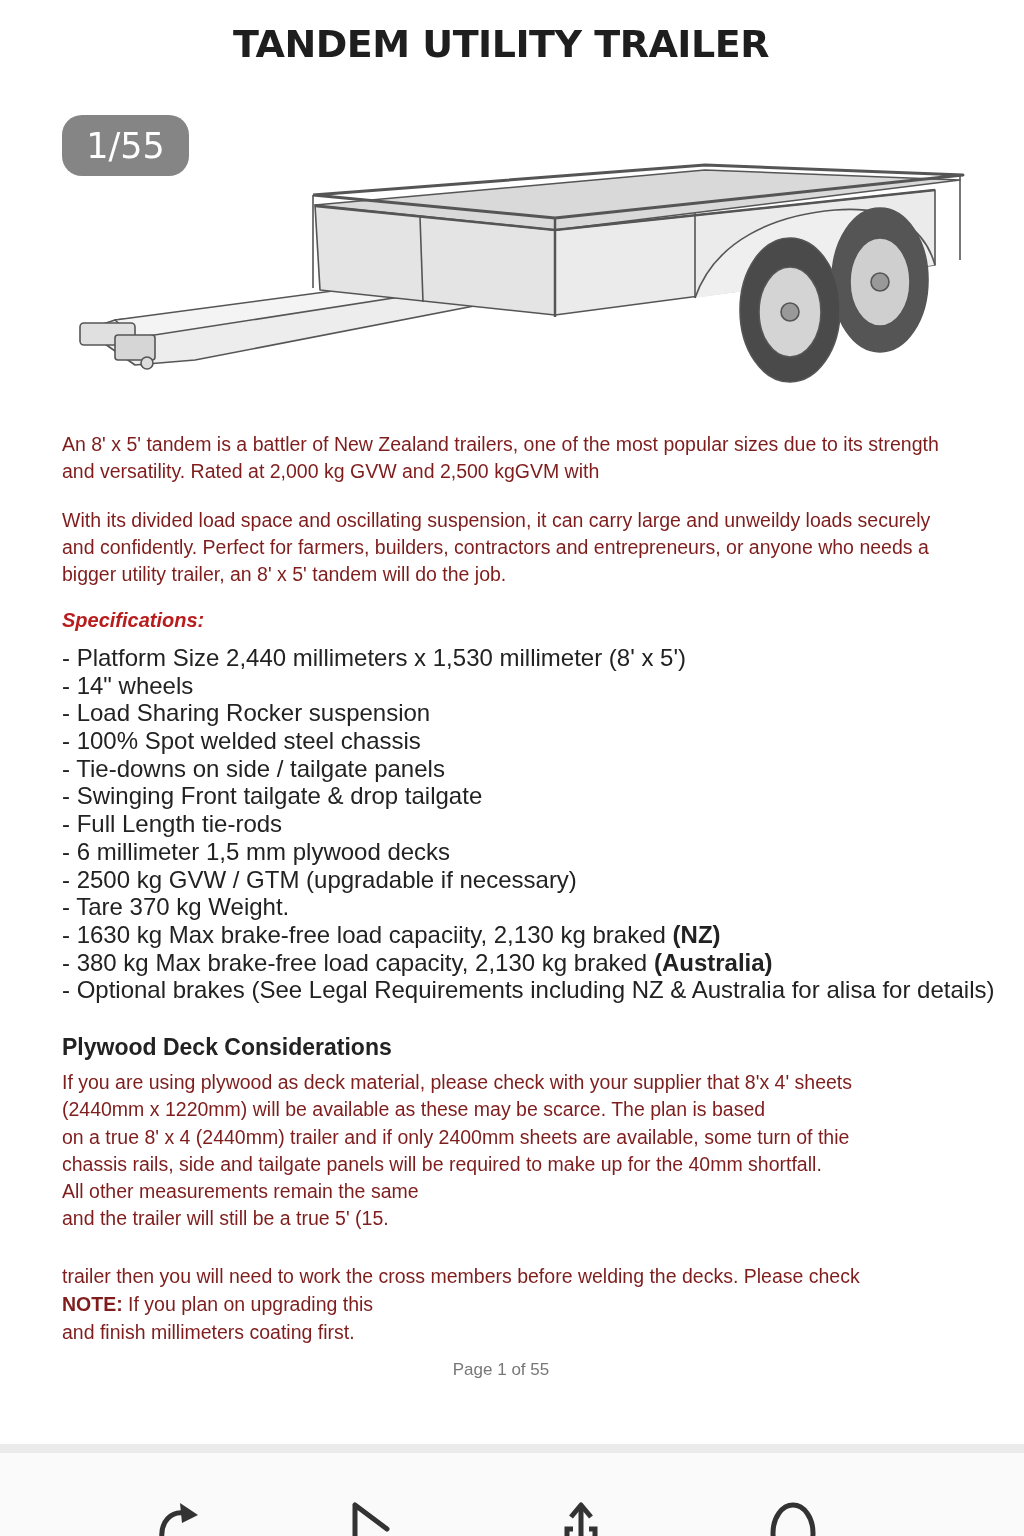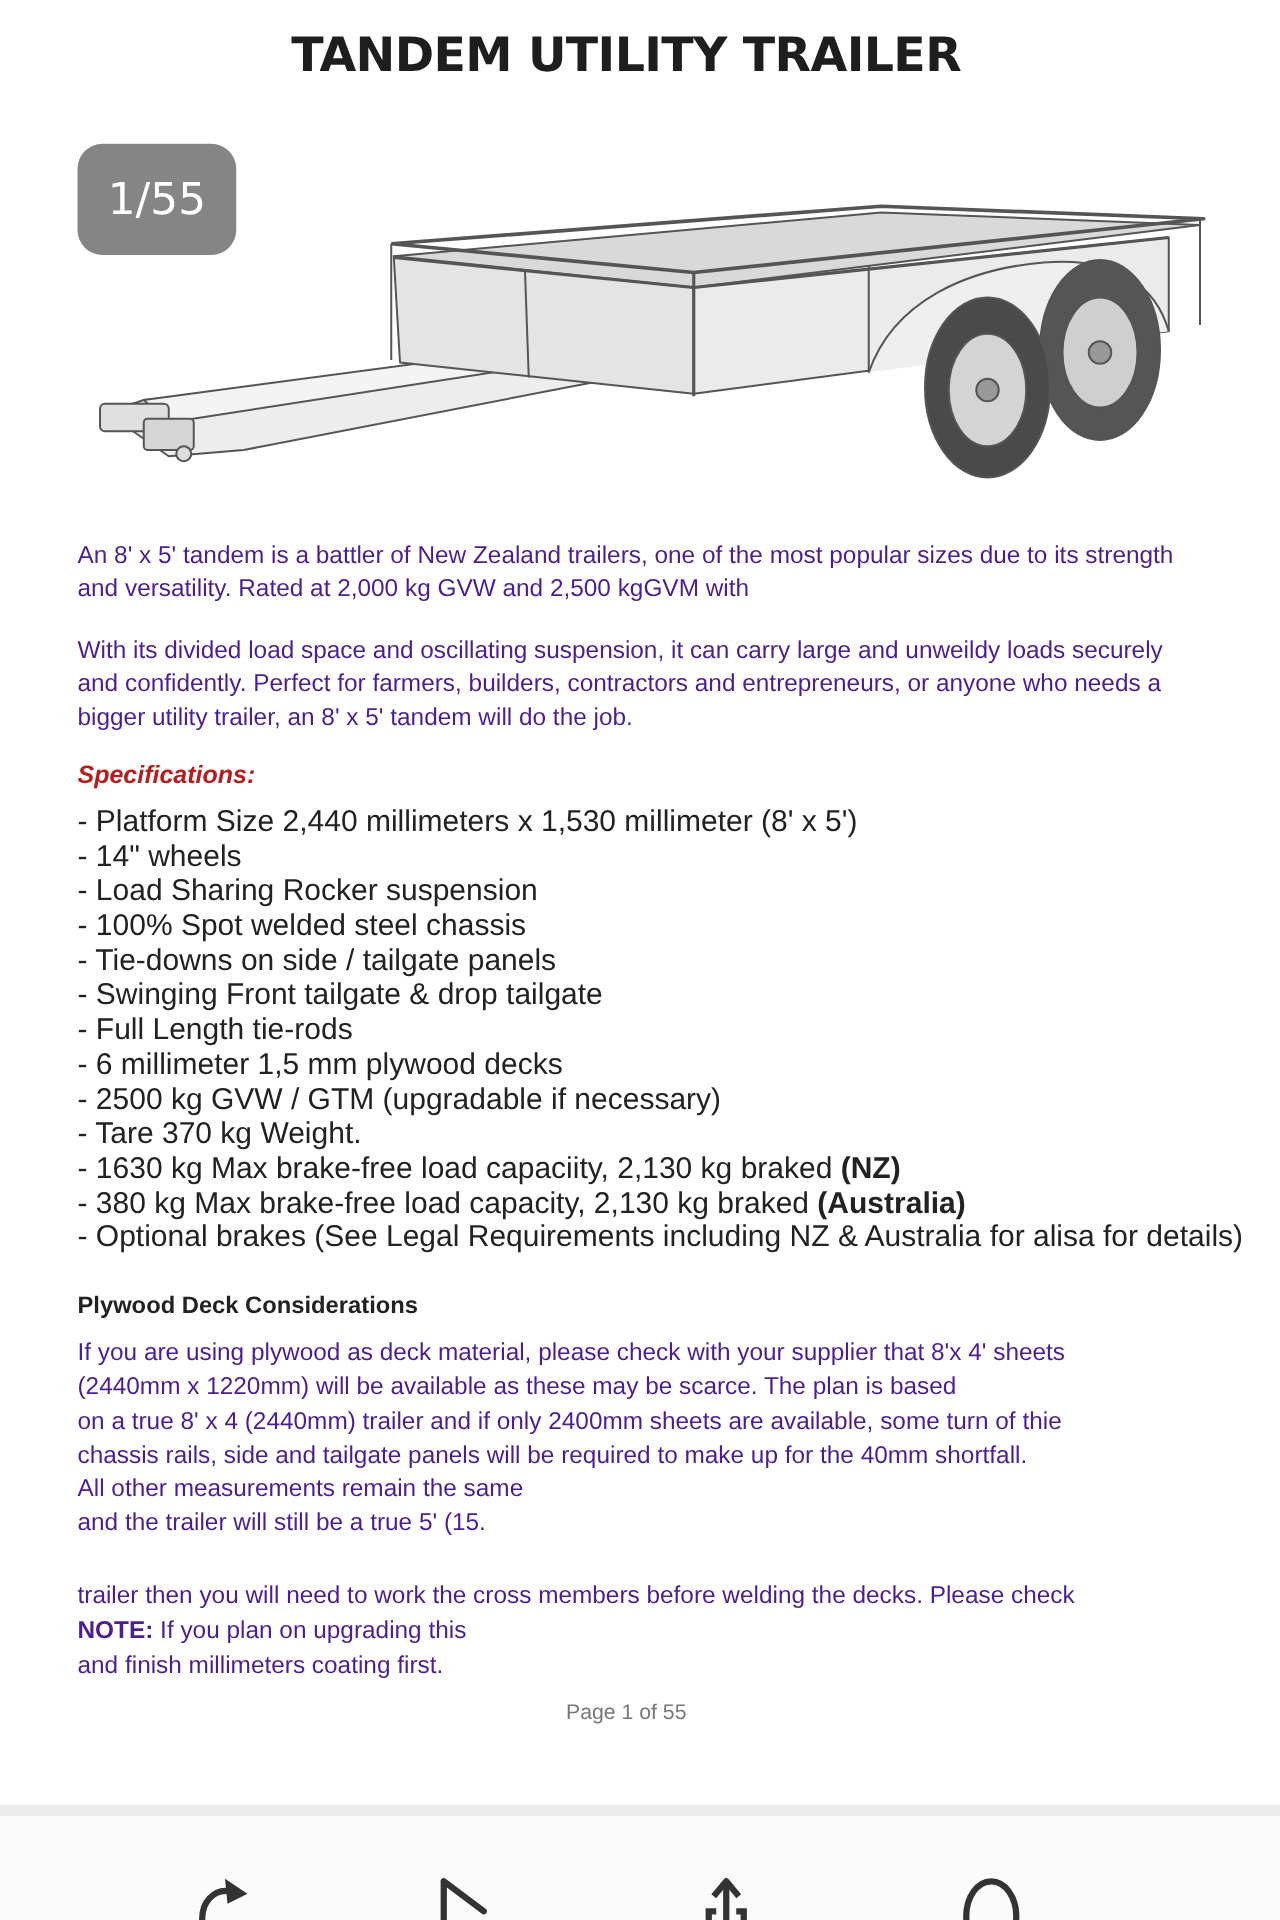--- a/index.html
+++ b/index.html
@@ -10,35 +10,35 @@
       color: #1c1c1c;
       position: relative;
     }
     .page { position: absolute; left: 0; top: 0; width: 1024px; height: 1444px; background: #fff; }
     .title {
       position: absolute; top: 22px; left: 0; width: 1002px; text-align: center;
       font-family: "DejaVu Sans", sans-serif; font-weight: bold; font-size: 38px;
       letter-spacing: -0.5px; color: #1e1e1e; margin: 0;
     }
     .page-badge {
-      position: absolute; left: 62px; top: 115px; width: 127px; height: 89px;
+      position: absolute; left: 62px; top: 115px; width: 127px; height: 61px;
       background: #858585; border-radius: 20px; color: #fff;
       display: flex; align-items: center; justify-content: center;
       font-size: 35px; font-family: "DejaVu Sans", sans-serif;
     }
     .trailer { position: absolute; left: 75px; top: 160px; width: 895px; height: 230px; }
-    .text { position: absolute; left: 62px; width: 900px; font-size: 19.5px; line-height: 27px; color: #4c1d95; }
+    .text { position: absolute; left: 62px; width: 900px; font-size: 19.5px; line-height: 27px; color: #7f1d1d; }
     .text p { margin: 0; }
     .p1 { top: 431px; }
     .p2 { top: 507px; }
     .spec-head { position: absolute; left: 62px; top: 609px; font-size: 20px; font-weight: bold; font-style: italic; color: #b91c1c; }
     .spec-list { position: absolute; left: 62px; top: 644px; margin: 0; padding: 0; list-style: none; font-size: 24px; color: #222; }
     .spec-list li { height: 27.7px; line-height: 27.7px; white-space: nowrap; }
     .spec-list li b { font-weight: bold; }
-    .deck-head { position: absolute; left: 62px; top: 1034px; font-size: 19px; font-weight: bold; color: #222; }
+    .deck-head { position: absolute; left: 62px; top: 1034px; font-size: 23px; font-weight: bold; color: #222; }
     .deck { top: 1069px; line-height: 27.3px; }
     .note { top: 1262px; line-height: 28px; }
     .note b { font-weight: bold; }
     .page-footer {
       position: absolute; top: 1360px; left: 0; width: 1002px; text-align: center;
       font-size: 17px; color: #777;
     }
     .divider { position: absolute; left: 0; top: 1444px; width: 1024px; height: 9px; background: #ebebeb; }
     .toolbar { position: absolute; left: 0; top: 1453px; width: 1024px; height: 83px; background: #fafafa; }
     .tb-btn { position: absolute; top: 46px; width: 70px; height: 40px; display: flex; justify-content: center; }

